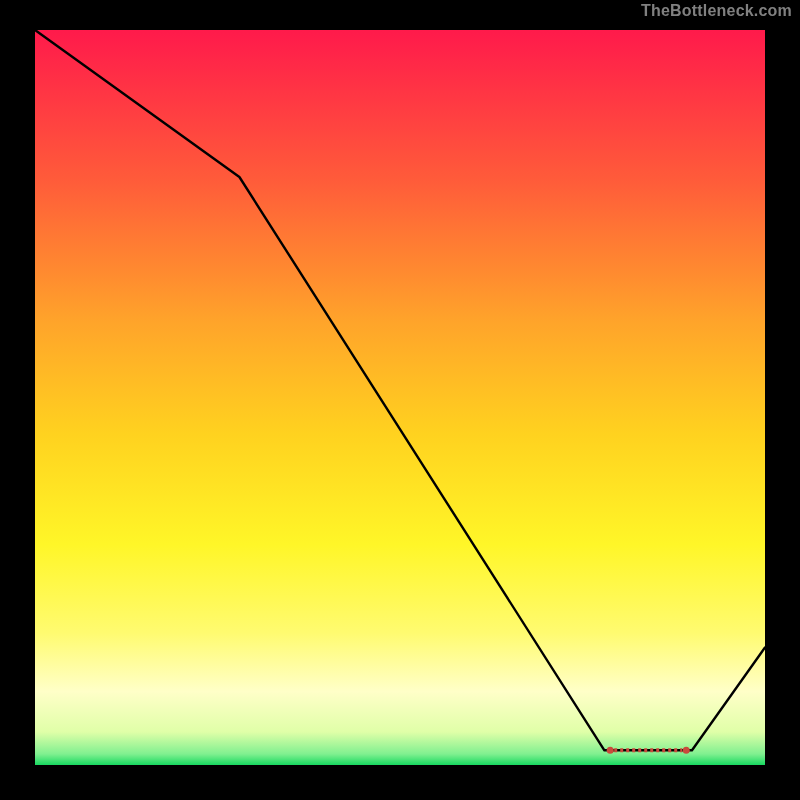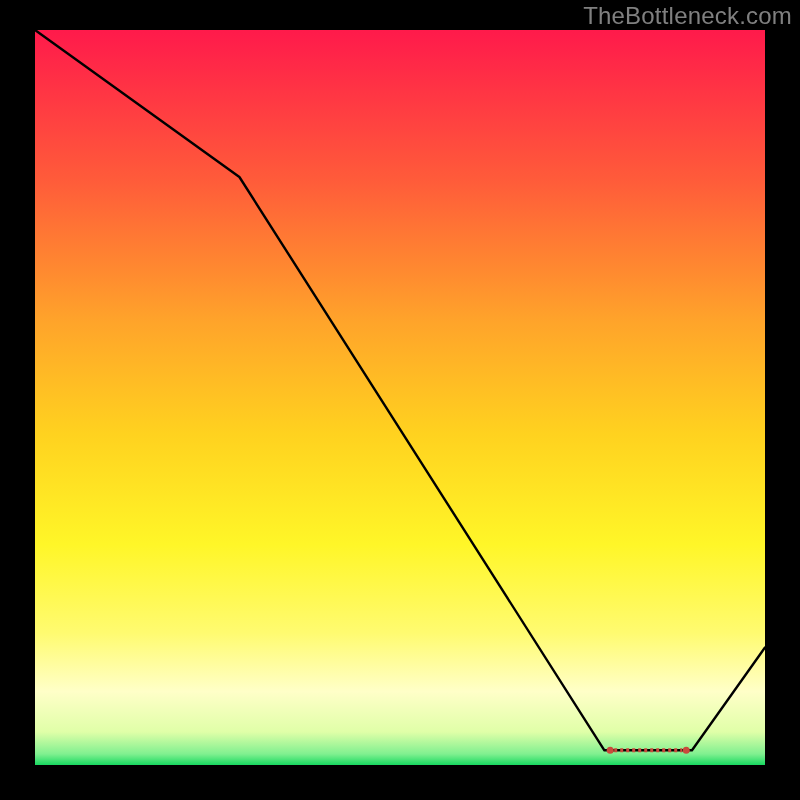--- a/index.html
+++ b/index.html
@@ -15,22 +15,22 @@
     position: relative;
     width: 800px;
     height: 800px;
     background: #000;
   }
   .watermark {
     position: absolute;
     top: 2px;
     right: 8px;
     color: #808080;
-    font-size: 24px;
-    font-weight: 400;
+    font-size: 16px;
+    font-weight: 700;
     letter-spacing: 0.2px;
     user-select: none;
   }
   .plot-area {
     position: absolute;
     left: 35px;
     top: 30px;
     width: 730px;
     height: 735px;
   }

